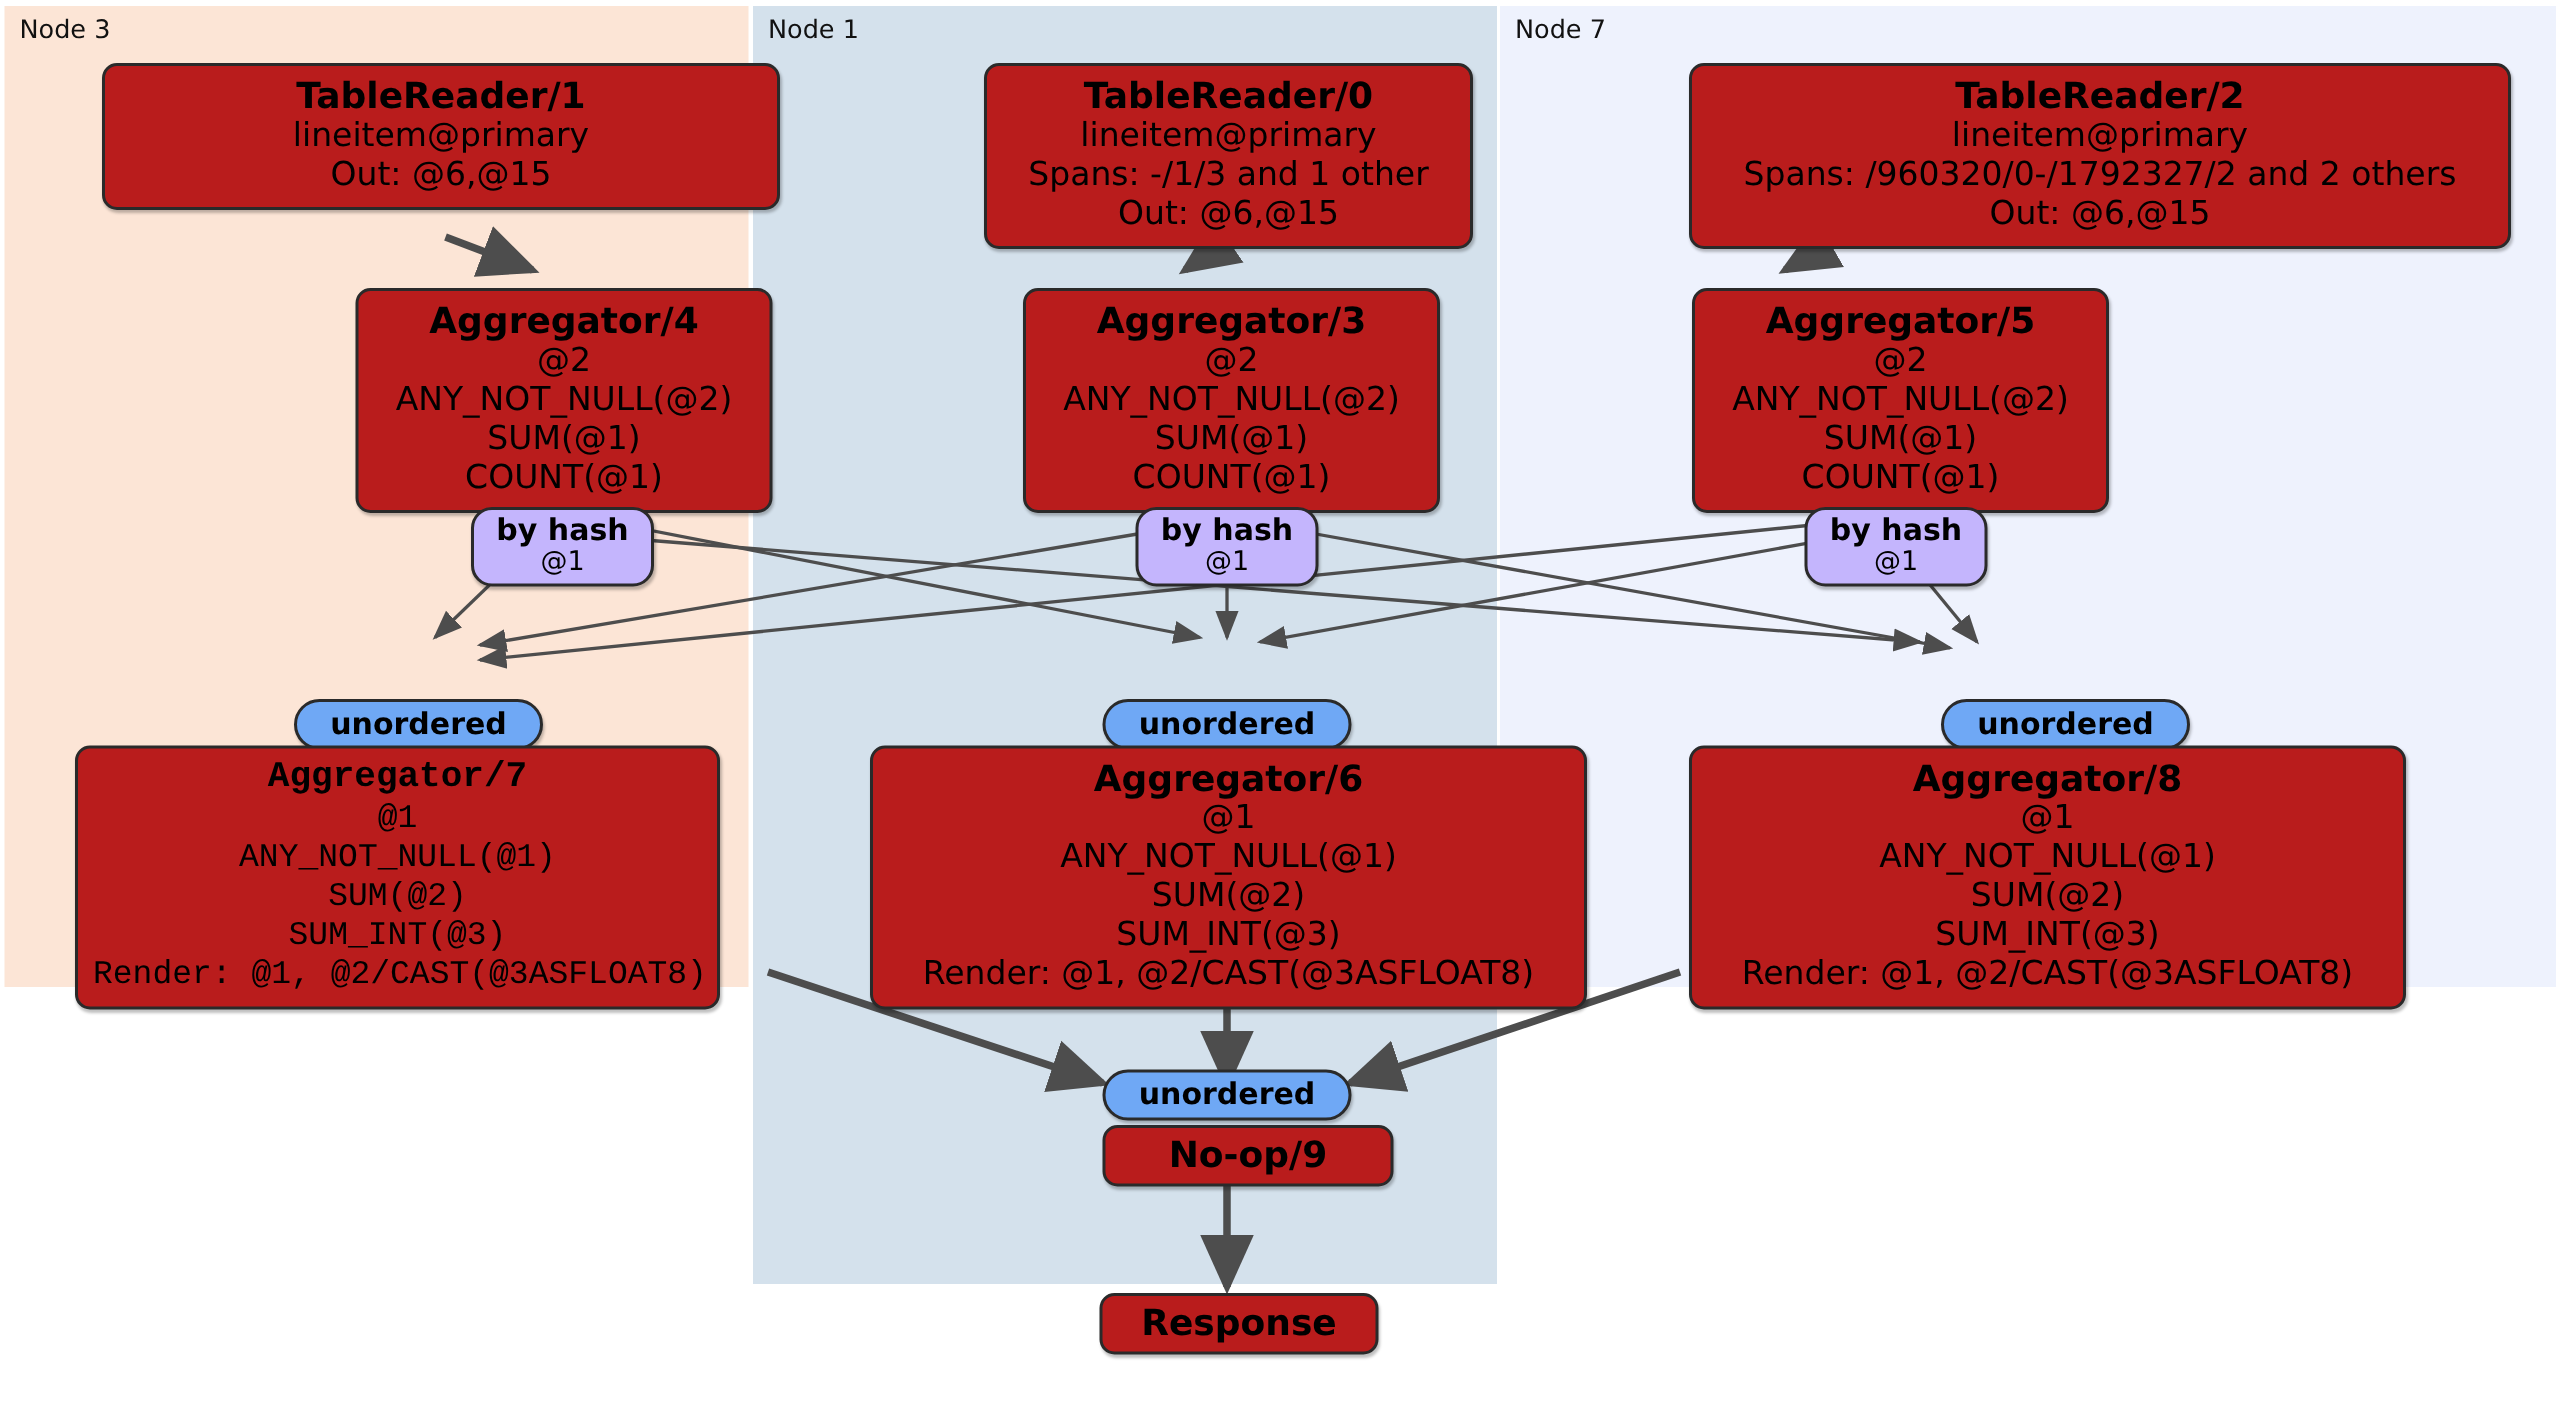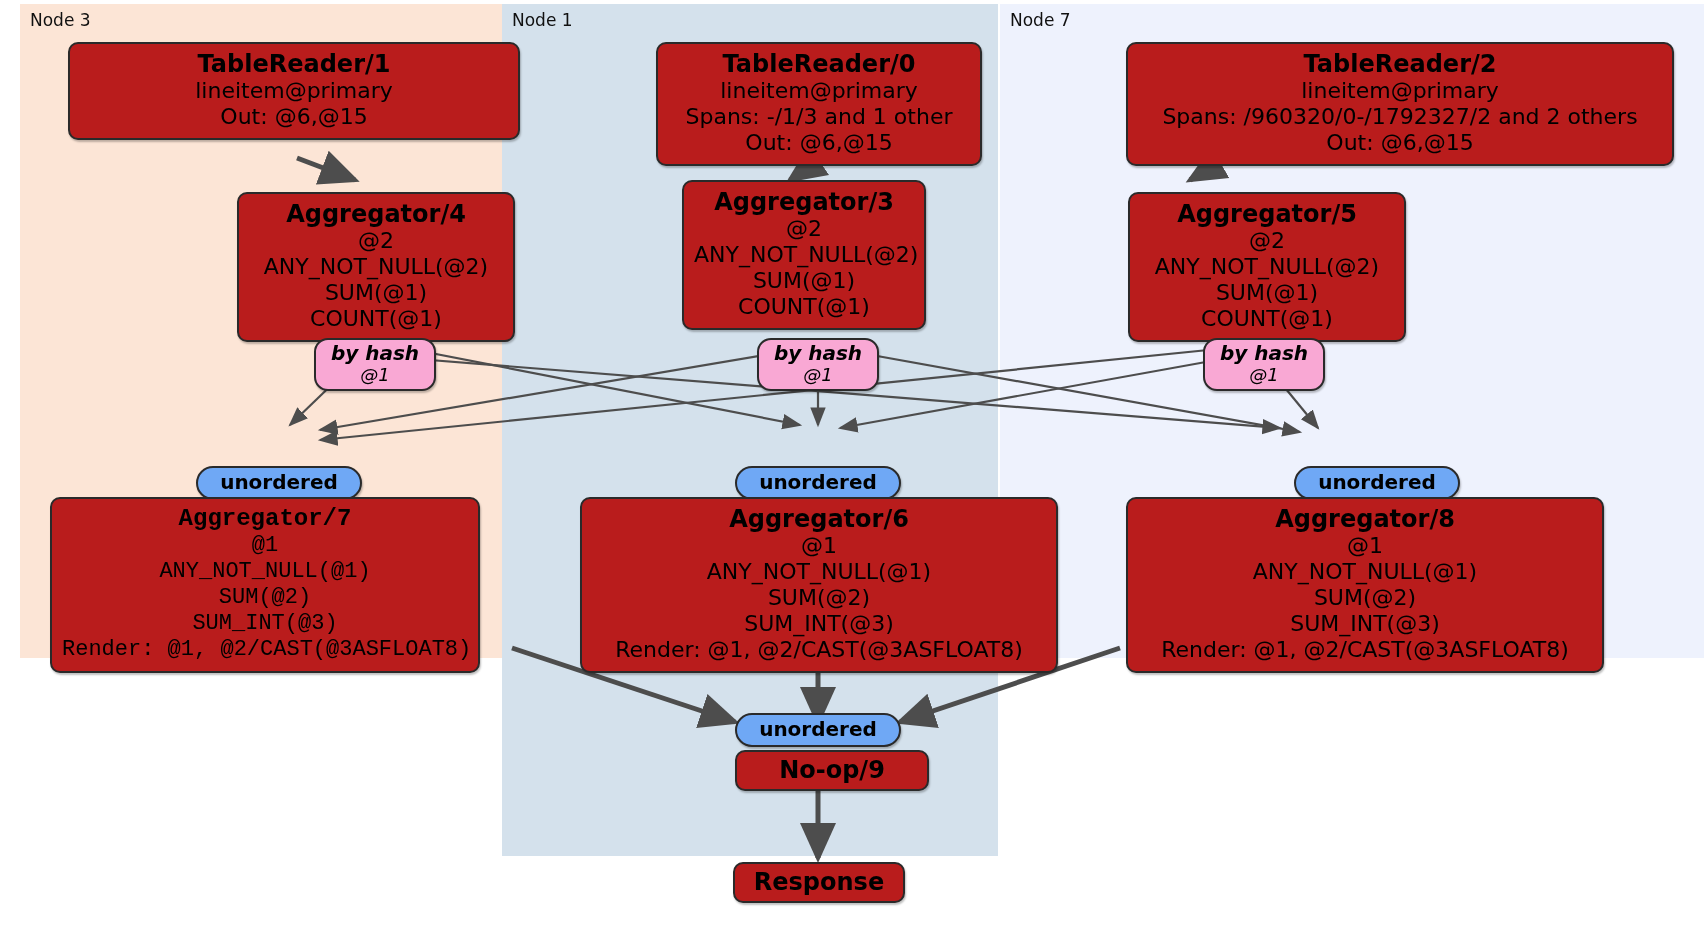--- a/index.html
+++ b/index.html
@@ -68,24 +68,23 @@
   .pill {
     position: absolute;
     box-sizing: border-box;
     border: 2px solid #2a2a2a;
     border-radius: 16px;
     text-align: center;
     box-shadow: 1px 2px 2px rgba(0,0,0,0.25);
     color: #000000;
   }
   .pill.hash {
-    background: #f9a8d4;
+    background: #c4b5fd;
     border-radius: 14px;
     padding: 2px 10px 4px 10px;
-    font-style: italic;
   }
   .pill.unordered {
     background: #6fa8f5;
     border-radius: 18px;
     padding: 3px 12px 4px 12px;
   }
   .pill .ptitle {
     font-weight: bold;
     font-size: 20px;
     line-height: 1.15;
@@ -95,21 +94,21 @@
     font-size: 18px;
     line-height: 1.12;
     white-space: nowrap;
   }
 </style>
 </head>
 <body>
 
 <div id="canvas">
 
-  <div class="panel" style="left:20px; top:4px; width:496px; height:654px; background:#fce5d6;">
+  <div class="panel" style="left:3px; top:4px; width:496px; height:654px; background:#fce5d6;">
     <span class="panel-label">Node 3</span>
   </div>
 
   <div class="panel" style="left:502px; top:4px; width:496px; height:852px; background:#d4e1ec;">
     <span class="panel-label">Node 1</span>
   </div>
 
   <div class="panel" style="left:1000px; top:4px; width:704px; height:654px; background:#eef2fd;">
     <span class="panel-label">Node 7</span>
   </div>
@@ -200,21 +199,21 @@
   </div>
 
   <div class="proc" style="left:237px; top:192px; width:278px;">
     <div class="title">Aggregator/4</div>
     <div class="line">@2</div>
     <div class="line">ANY_NOT_NULL(@2)</div>
     <div class="line">SUM(@1)</div>
     <div class="line">COUNT(@1)</div>
   </div>
 
-  <div class="proc" style="left:682px; top:180px; width:244px;">
+  <div class="proc" style="left:682px; top:192px; width:278px;">
     <div class="title">Aggregator/3</div>
     <div class="line">@2</div>
     <div class="line">ANY_NOT_NULL(@2)</div>
     <div class="line">SUM(@1)</div>
     <div class="line">COUNT(@1)</div>
   </div>
 
   <div class="proc" style="left:1128px; top:192px; width:278px;">
     <div class="title">Aggregator/5</div>
     <div class="line">@2</div>
@@ -278,17 +277,17 @@
   </div>
 
   <div class="pill unordered" style="left:735px; top:713px; width:166px;">
     <div class="ptitle">unordered</div>
   </div>
 
   <div class="proc compact" style="left:735px; top:750px; width:194px;">
     <div class="title">No-op/9</div>
   </div>
 
-  <div class="proc compact" style="left:733px; top:862px; width:172px;">
+  <div class="proc compact" style="left:733px; top:862px; width:186px;">
     <div class="title">Response</div>
   </div>
 
 </div>
 
 </body></html>

